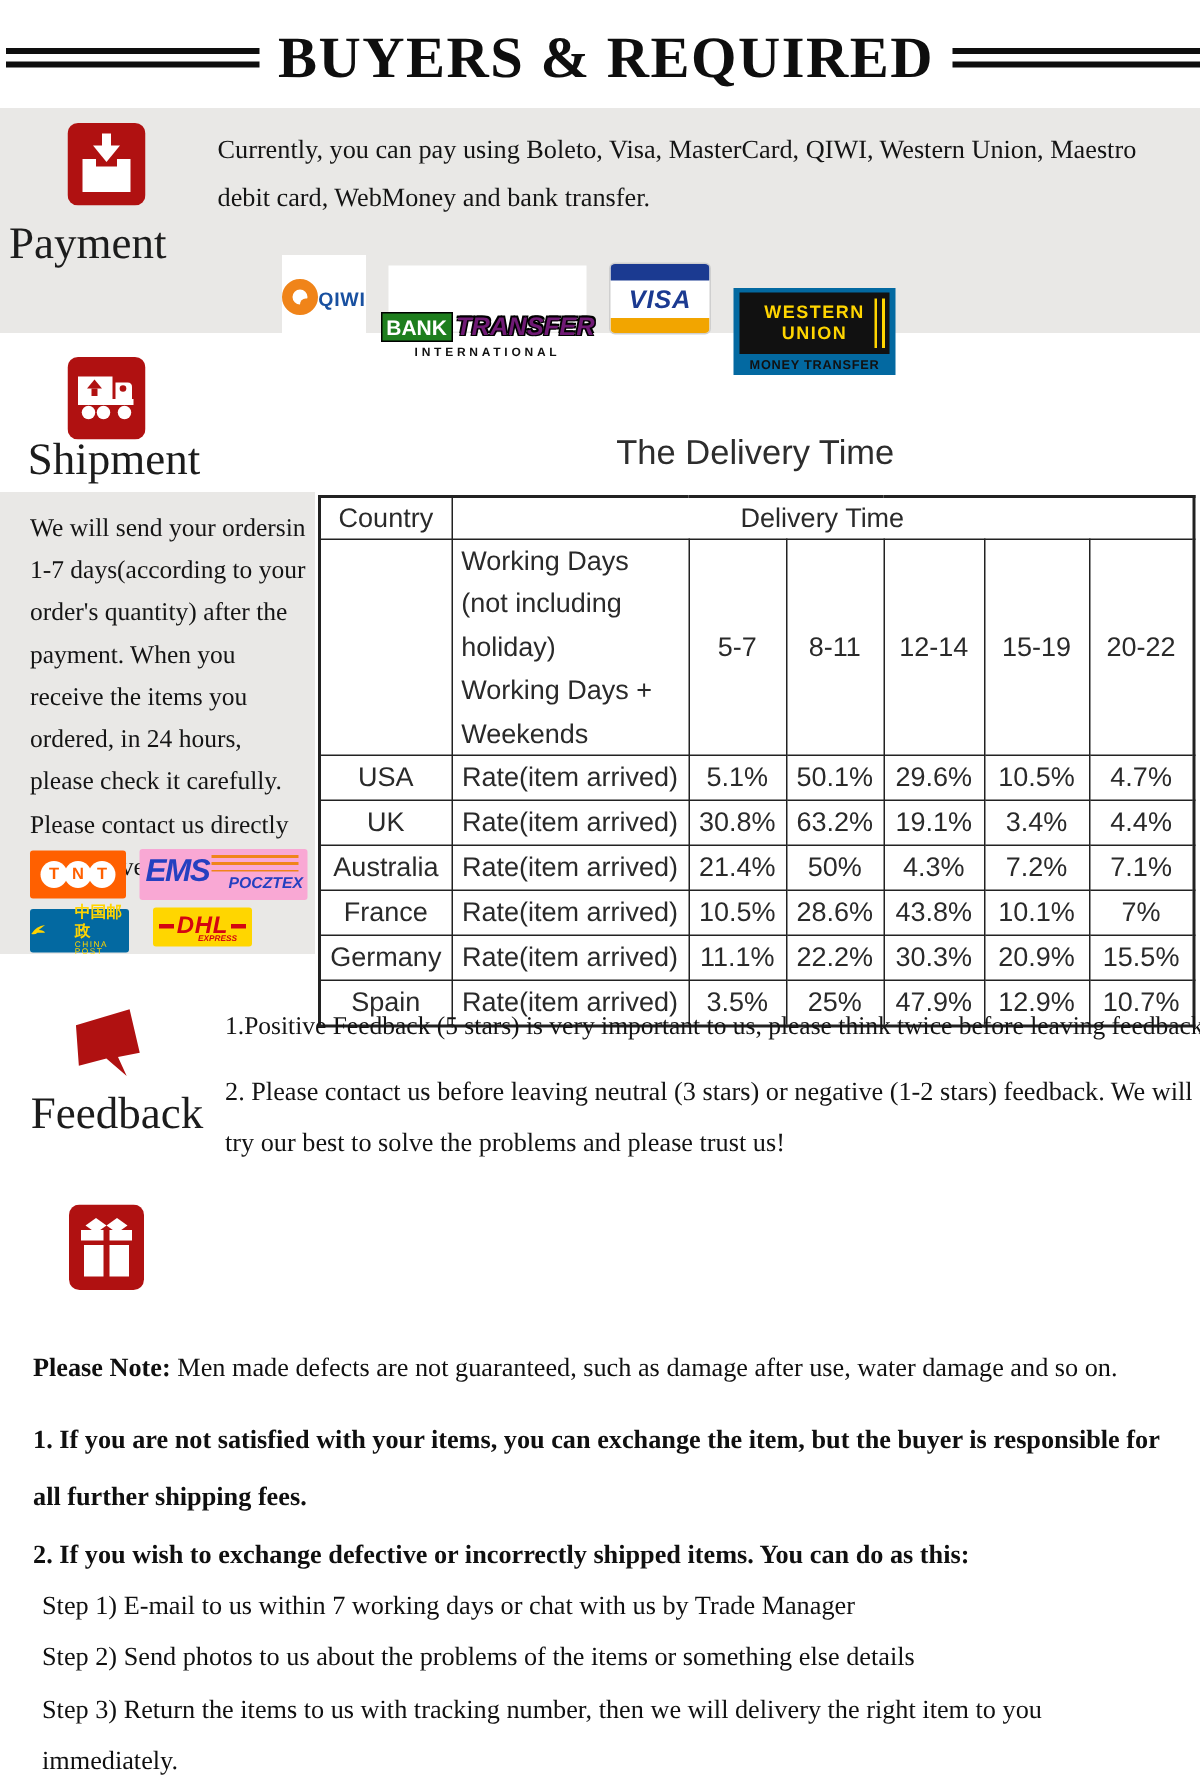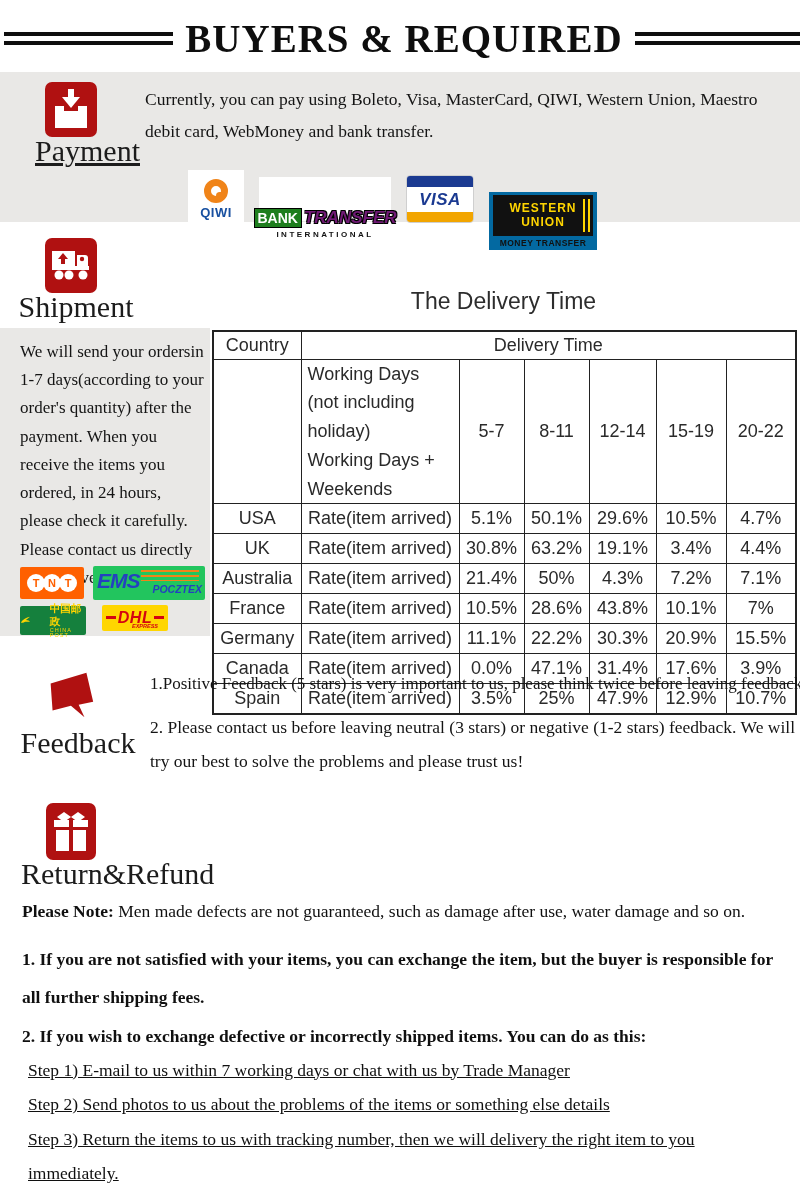--- a/index.html
+++ b/index.html
@@ -9,25 +9,25 @@
 
   
   .header { position:absolute; top:16px; left:4px; width:800px; display:flex; align-items:center;justify-content:space-between; }
   .hline { flex:1; height:13px; border-top:4px solid #0e0e0e; border-bottom:4px solid #0e0e0e; }
   .header-title { font-size:39px; letter-spacing:1px; color:#0e0e0e; margin:0 12px; white-space:nowrap; font-weight:600; }
 
   
   .payment-section { position:absolute; top:72px; left:0; width:800px; height:150px; background:var(--section-bg); }
   .pay-icon { position:absolute; left:45px; top:10px; width:52px; height:55px; }
   .section-label { position:absolute; font-size:30px; color:#1c1c1c; }
-  .payment-label { left:6px; top:62px; width:134px; text-align:right;text-decoration:underline; }
+  .payment-label { left:6px; top:74px; width:134px; text-align:left; }
   .payment-desc { position:absolute; left:145px; top:11px; width:648px; font-size:17.5px; line-height:1.85; color:#141414; }
   .payment-logos { position:absolute; left:188px; top:76px; display:flex; align-items:center; gap:15px; font-family:"Liberation Sans", sans-serif; }
   .logo-card { background:#fff; }
-  .qiwi { width:56px; height:58px; display:flex; flex-direction:column; align-items:center; justify-content:center; }
+  .qiwi { width:56px; height:58px; display:flex; flex-direction:row; align-items:center; justify-content:center; }
   .qiwi-ring { position:relative; width:24px; height:24px; border:7px solid #f08419; border-radius:50%; margin-bottom:2px; }
   .qiwi-ring::after { content:""; position:absolute; right:-4px; bottom:-5px; width:9px; height:9px; background:#f08419; border-radius:50% 50% 70% 30%; }
   .qiwi-text { color:#1850a0; font-weight:bold; font-size:13px; letter-spacing:0.5px; }
   .bank { width:132px; height:44px; display:flex; flex-direction:column; align-items:center; justify-content:center; }
   .bank-row { display:flex; align-items:center;margin-top:48px; }
   .bank-word1 { background:#1e7e1e; color:#fff; font-weight:bold; font-size:14px; padding:1px 3px; border:1px solid #000; }
   .bank-word2 { color:#701a75; font-weight:bold; font-style:italic; font-size:17px; margin-left:2px;
     text-shadow:-1px -1px 0 #000, 1px -1px 0 #000, -1px 1px 0 #000, 1px 1px 0 #000; }
   .bank-sub { font-size:8px; letter-spacing:2.5px; color:#111; margin-top:2px; font-weight:bold; }
   .visa { width:68px; height:48px; border-radius:4px; overflow:hidden; display:flex; flex-direction:column; border:1px solid #cfcfcf; }
@@ -45,26 +45,26 @@
   .ship-icon { position:absolute; left:45px; top:238px; width:52px; height:55px; }
   .shipment-label { left:6px; top:290px; width:140px; text-align:center; }
   .delivery-title { position:absolute; left:212px; top:288px; width:583px; text-align:center;
     font-family:"Liberation Sans", sans-serif; font-size:23px; color:#2d2d2d; }
   .note-block { position:absolute; left:0; top:328px; width:210px; height:308px; background:var(--section-bg); }
   .note-text { padding:10px 4px 0 20px; font-size:17px; line-height:1.66; color:#141414; }
   .carrier { position:absolute; font-family:"Liberation Sans", sans-serif; border-radius:2px; }
   .tnt { left:20px; top:239px; width:64px; height:32px; background:#ff6000; display:flex; align-items:center; justify-content:center; }
   .tnt-circle { width:18px; height:18px; background:#fff; border-radius:50%; color:#ff6000; font-weight:bold; font-size:11px;
     display:flex; align-items:center; justify-content:center; margin:0 -1px; }
-  .ems { left:93px; top:238px; width:112px; height:34px; background:#22c55e; position:absolute; }
+  .ems { left:93px; top:238px; width:112px; height:34px; background:#f9a8d4; position:absolute; }
   .ems-text { position:absolute; left:4px; top:3px; font-size:21px; font-weight:bold; font-style:italic; color:#2440c0; letter-spacing:-1px; }
   .ems-stripes { position:absolute; left:48px; top:4px; width:58px; height:11px;
     background:repeating-linear-gradient(to bottom, #f08419 0 2px, transparent 2px 5px); }
   .pocztex-text { position:absolute; right:3px; bottom:5px; font-size:10.5px; font-weight:bold; font-style:italic; color:#2440c0; }
-  .chinapost { left:20px; top:278px; width:66px; height:29px; background:#15803d; display:flex; align-items:center; justify-content:center; gap:19px; }
+  .chinapost { left:20px; top:278px; width:66px; height:29px; background:#0369a1; display:flex; align-items:center; justify-content:center; gap:19px; }
   .cp-col { display:flex; flex-direction:column; align-items:center; }
   .cp-cn { color:#ffd400; font-weight:bold; font-size:10.5px; line-height:1.2; }
   .cp-en { color:#ffd400; font-size:5.5px; letter-spacing:1px; line-height:1; }
   .dhl { left:102px; top:277px; width:66px; height:26px; background:#ffd600; display:flex; align-items:center; justify-content:center; position:absolute; }
   .dhl-text { color:#d40511; font-weight:900; font-style:italic; font-size:16px; letter-spacing:0.5px; position:relative; }
   .dhl-text::before, .dhl-text::after { content:""; position:absolute; top:7px; width:10px; height:3px; background:#d40511; }
   .dhl-text::before { left:-12px; } .dhl-text::after { right:-12px; }
   .dhl-sub { position:absolute; right:10px; bottom:2px; color:#d40511; font-size:5.5px; font-style:italic; font-weight:bold; }
 
   
@@ -84,21 +84,21 @@
   .fb-point2 { position:absolute; left:150px; top:710px; width:655px; font-size:17.5px; line-height:1.95; color:#141414; }
 
   
   .gift-icon { position:absolute; left:46px; top:803px; width:50px; height:57px; }
   .return-label { left:21px; top:857px; }
   .bottom-block { position:absolute; left:22px; top:898px; width:762px; font-size:17.5px; color:#101010; }
   .rr-note { margin-bottom:17px; line-height:1.5; white-space:nowrap; }
   .rr-p1 { font-weight:bold; line-height:2.15; margin-bottom:9px; }
   .rr-p2 { font-weight:bold; margin-bottom:6px; }
   .rr-steps { width:748px; }
-  .rr-step { line-height:1.98; padding-left:6px;text-decoration:underline; }
+  .rr-step { line-height:1.98; padding-left:6px; }
 </style>
 </head>
 <body>
 
 <div class="page">
 
   <div class="header">
     <div class="hline"></div>
     <div class="header-title">BUYERS &amp; REQUIRED</div>
     <div class="hline"></div>
@@ -252,29 +252,20 @@
         <tr>
           <td>Germany</td>
           <td>Rate(item arrived)</td>
           <td>11.1%</td>
           <td>22.2%</td>
           <td>30.3%</td>
           <td>20.9%</td>
           <td>15.5%</td>
         </tr>
         <tr>
-          <td>Canada</td>
-          <td>Rate(item arrived)</td>
-          <td>0.0%</td>
-          <td>47.1%</td>
-          <td>31.4%</td>
-          <td>17.6%</td>
-          <td>3.9%</td>
-        </tr>
-        <tr>
           <td>Spain</td>
           <td>Rate(item arrived)</td>
           <td>3.5%</td>
           <td>25%</td>
           <td>47.9%</td>
           <td>12.9%</td>
           <td>10.7%</td>
         </tr>
       </tbody>
   </table>
@@ -288,21 +279,20 @@
 
   <svg class="gift-icon" viewBox="0 0 50 57">
     <rect x="0" y="0" width="50" height="57" rx="7" style="fill:var(--accent)"></rect>
     <polygon points="18,9 25,14 18,19 11,14" fill="#fff"></polygon>
     <polygon points="32,9 25,14 32,19 39,14" fill="#fff"></polygon>
     <rect x="8" y="17" width="15" height="7" fill="#fff"></rect>
     <rect x="27" y="17" width="15" height="7" fill="#fff"></rect>
     <rect x="10" y="27" width="13" height="21" fill="#fff"></rect>
     <rect x="27" y="27" width="13" height="21" fill="#fff"></rect>
   </svg>
-  <div class="section-label return-label">Return&amp;Refund</div>
 
   <div class="bottom-block">
     <div class="rr-note"><b>Please Note:</b><span> Men made defects are not guaranteed, such as damage after use, water damage and so on.</span></div>
     <div class="rr-p1">1. If you are not satisfied with your items, you can exchange the item, but the buyer is responsible for all further shipping fees.</div>
     <div class="rr-p2">2. If you wish to exchange defective or incorrectly shipped items. You can do as this:</div>
     <div class="rr-steps">
       <div class="rr-step">Step 1) E-mail to us within 7 working days or chat with us by Trade Manager</div>
       <div class="rr-step">Step 2) Send photos to us about the problems of the items or something else details</div>
       <div class="rr-step">Step 3) Return the items to us with tracking number, then we will delivery the right item to you immediately.</div>
     </div>

